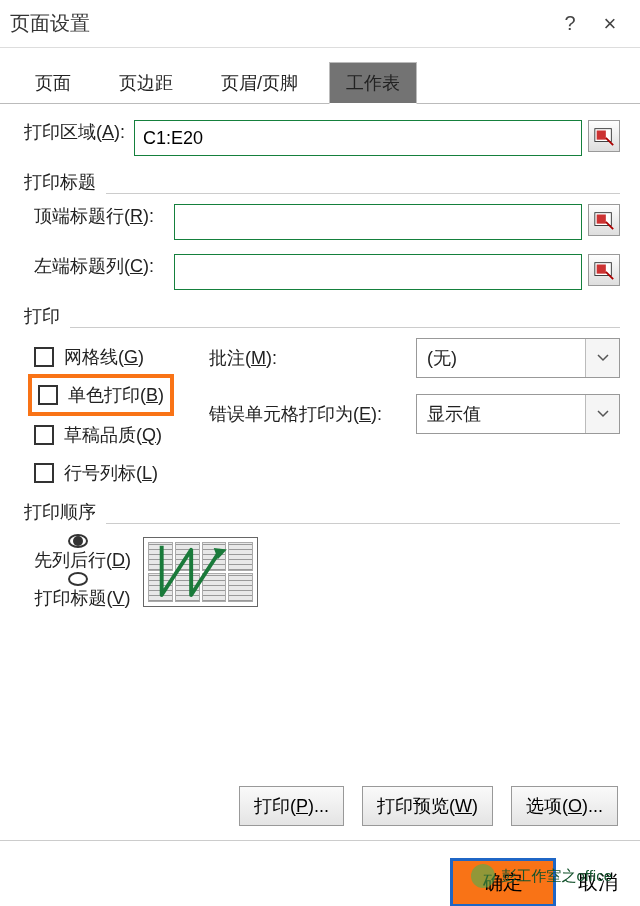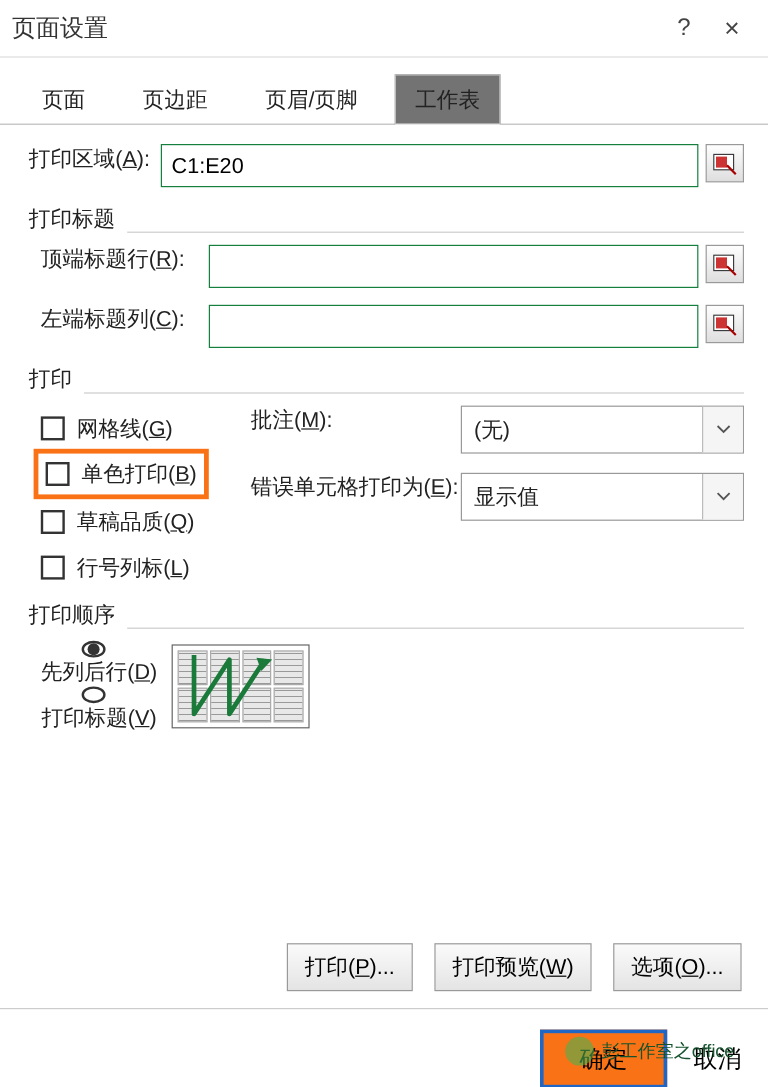--- a/index.html
+++ b/index.html
@@ -28,21 +28,21 @@
     .pick-btn svg { width: 22px; height: 22px; }
 
     .group-title { margin: 12px 0 10px 0; font-size: 18px; display: flex; align-items: flex-end; }
     .group-title .line { flex: 1; height: 1px; background: #ccc; margin-left: 10px; }
 
     .checks { margin-left: 10px; }
     .check-row { display: flex; align-items: center; height: 38px; }
     .cb { width: 20px; height: 20px; border: 2px solid #333; margin-right: 10px; display: inline-block; }
     .highlight-red { border: 4px solid #f97316; padding: 2px 6px 2px 6px; display: inline-flex; align-items: center; }
 
-    .print-right { display: flex; align-items: flex-start; margin-bottom: 16px; }
+    .print-right { display: flex; align-items: center; margin-bottom: 16px; gap: 32px; }
     .select-box { border: 1px solid #999; height: 40px; display: flex; align-items: center; flex: 1; }
     .select-text { flex: 1; padding: 0 10px; }
     .select-arrow { width: 34px; height: 100%; border-left: 1px solid #bbb; display: flex; align-items: center; justify-content: center; background: #f5f5f5; }
 
     .radio-row { display: flex; align-items: center; height: 38px; margin-left: 10px; flex-direction: column; }
     .radio-outer { width: 20px; height: 20px; border: 2px solid #333; border-radius: 50%; margin-right: 10px; display: flex; align-items: center; justify-content: center; }
     .radio-inner { width: 10px; height: 10px; border-radius: 50%; background: #333; }
 
     .order-graphic { border: 1px solid #666; width: 115px; height: 70px; margin-left: 12px; padding: 4px; display: grid; grid-template-columns: 1fr 1fr 1fr 1fr; grid-template-rows: 1fr 1fr; gap: 2px; position: relative; }
     .og-cell { background: #e8e8e8; border: 1px solid #aaa; background-image: repeating-linear-gradient(0deg,#999 0 1px,transparent 1px 5px); }

